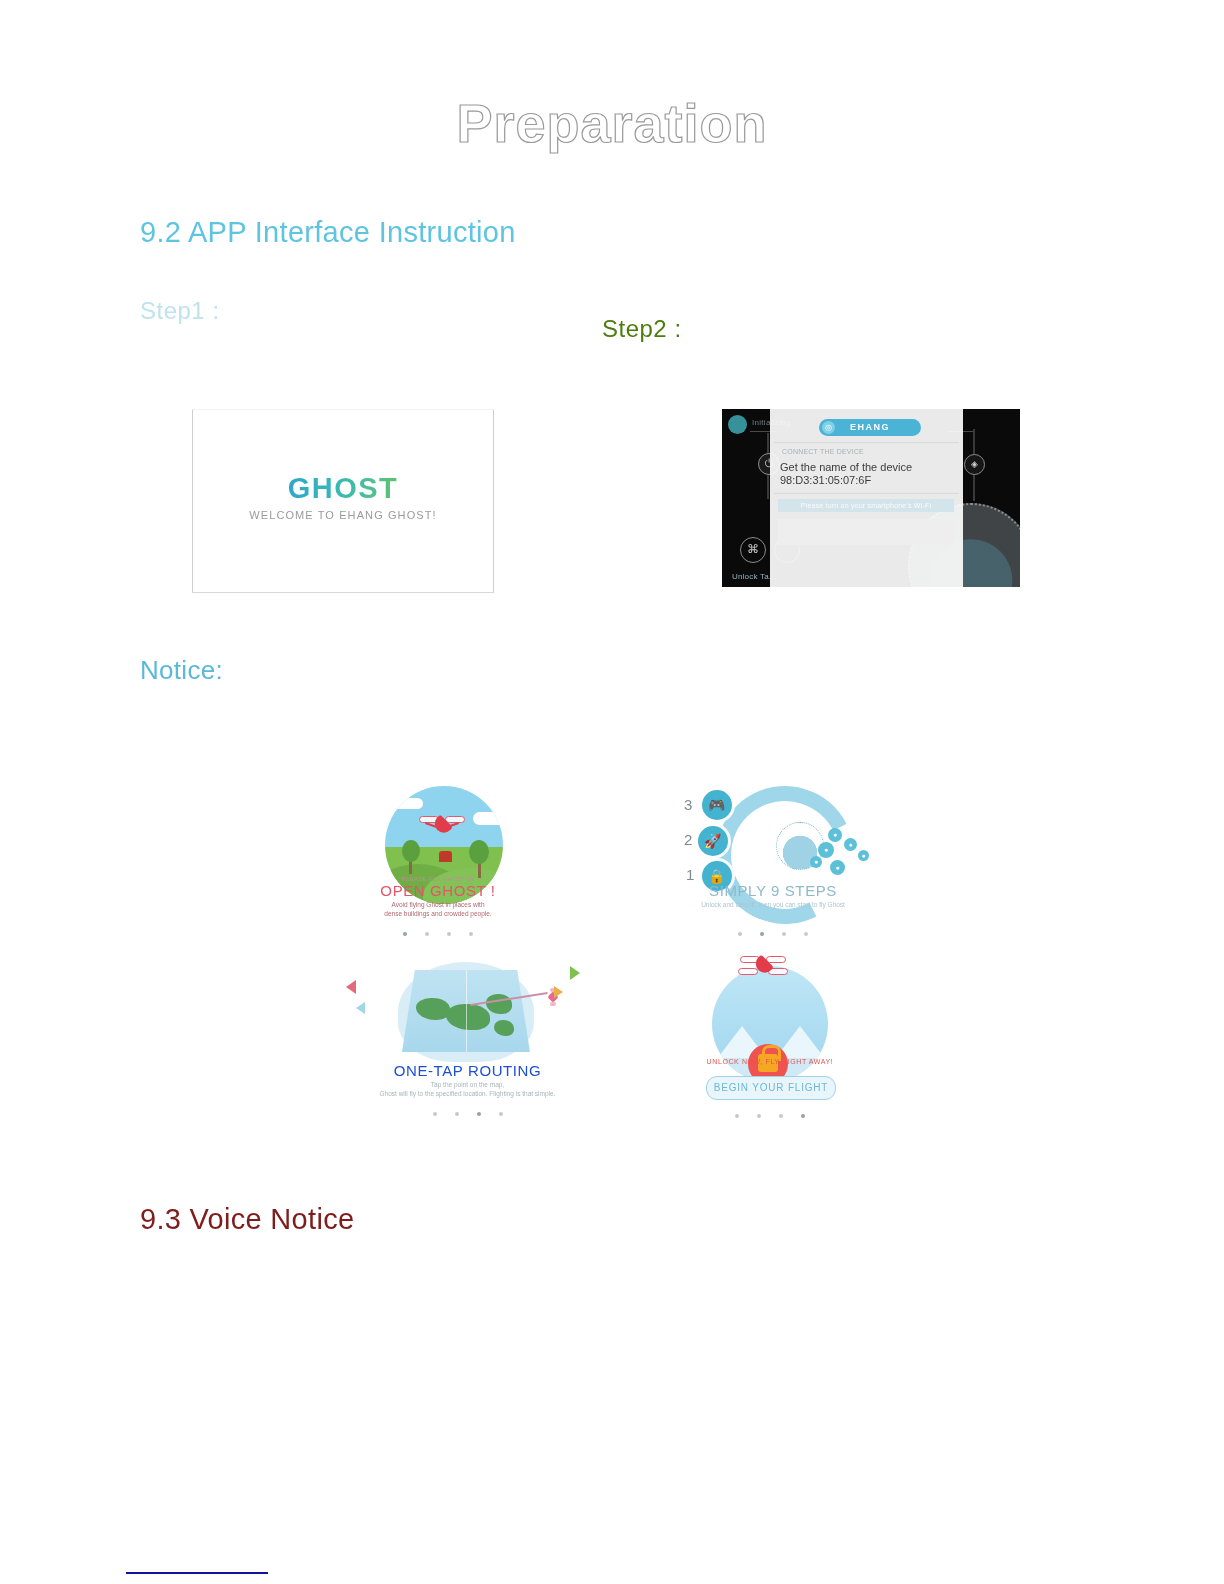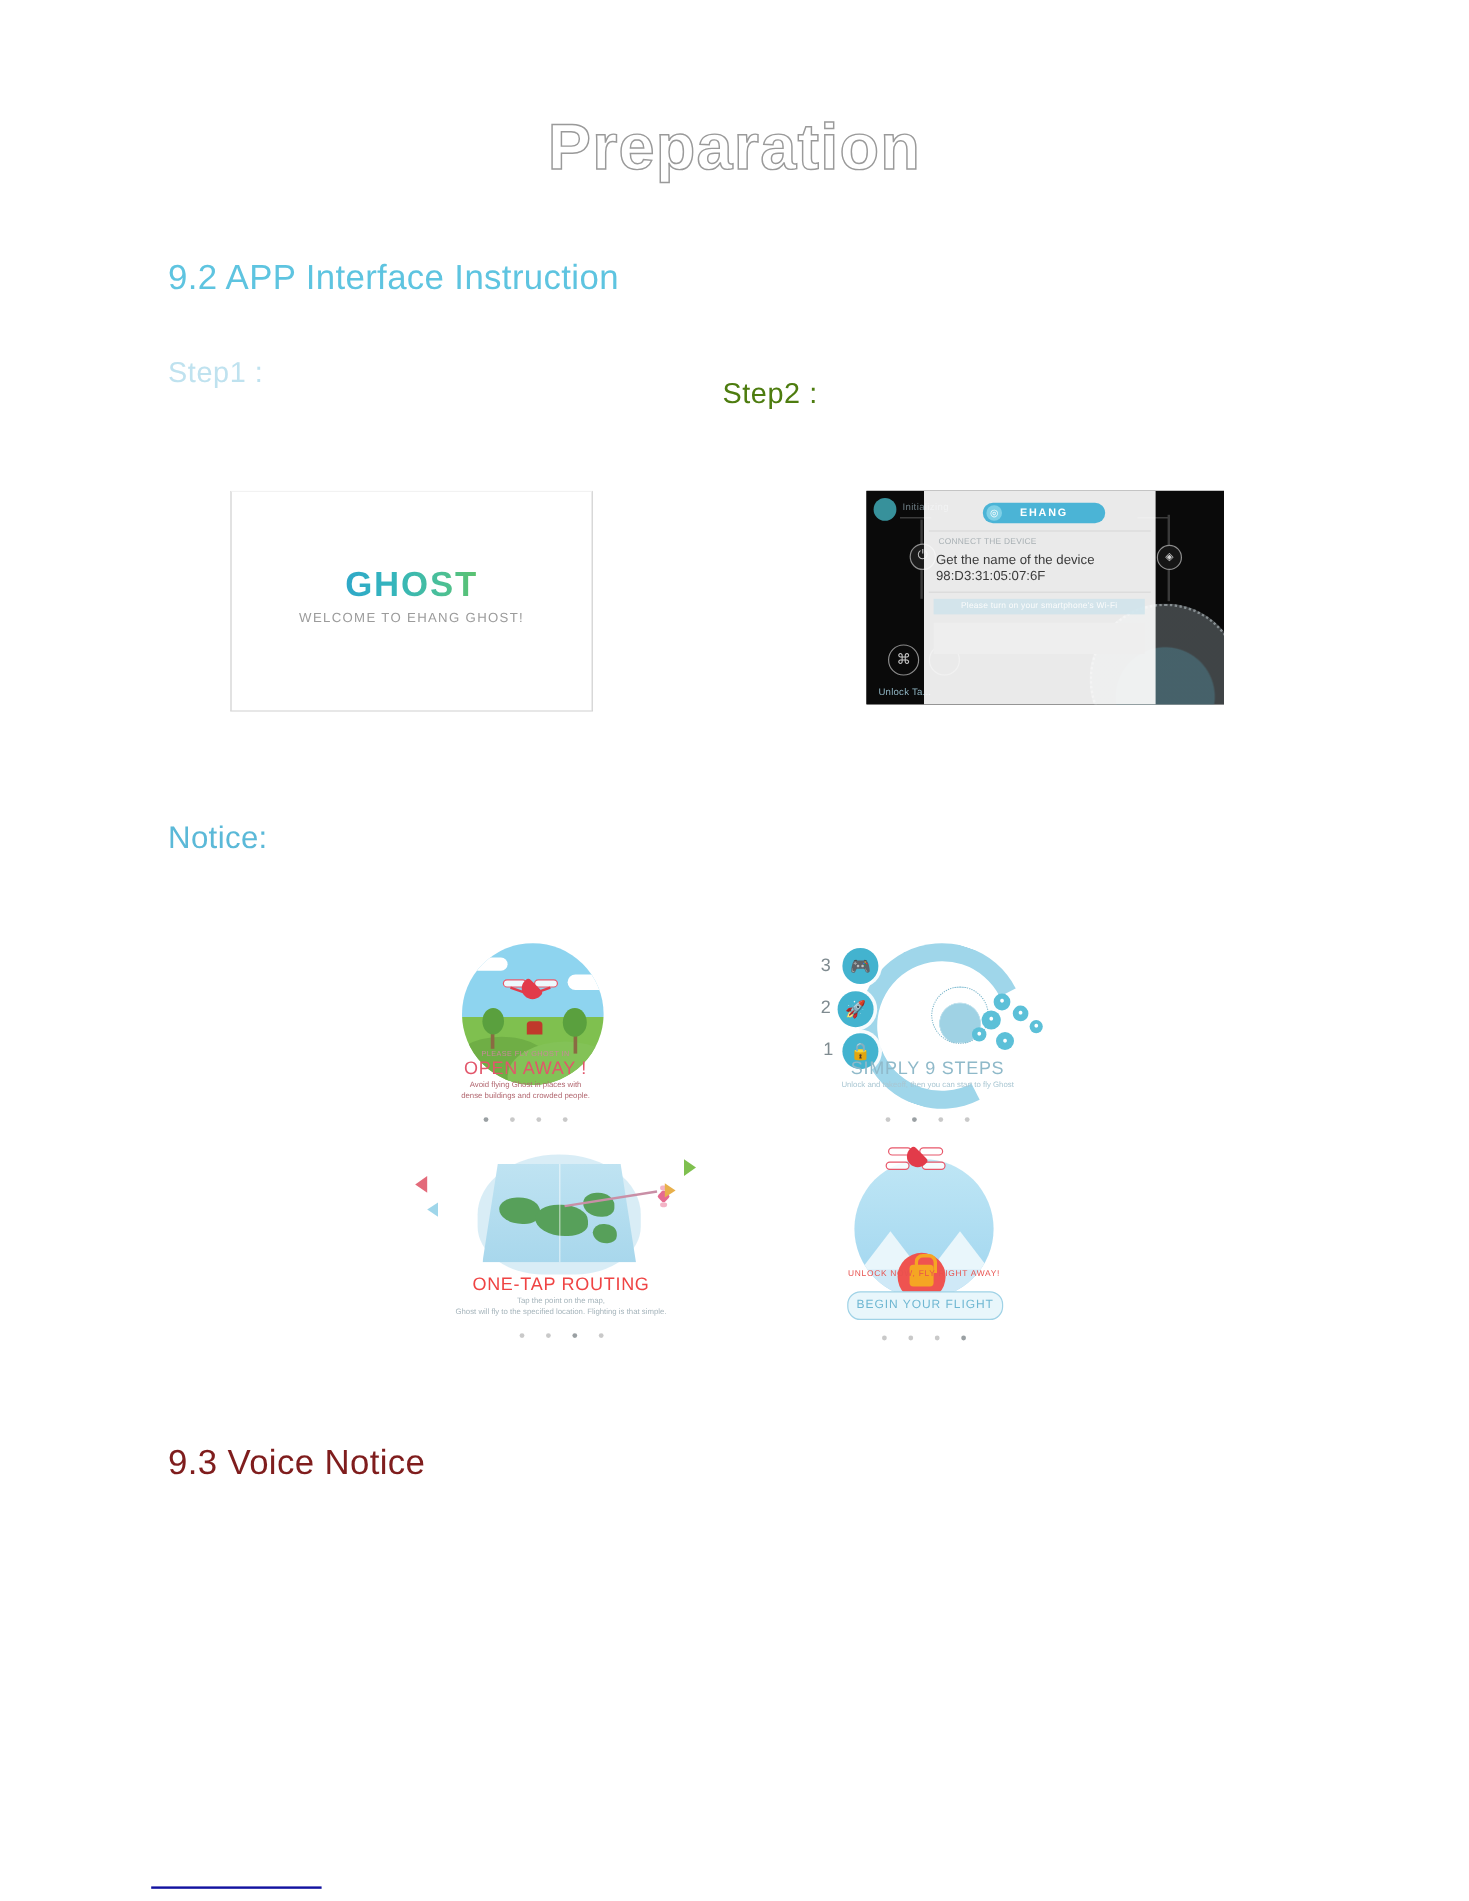--- a/index.html
+++ b/index.html
@@ -43,21 +43,20 @@
   #h-92 { top: 216px; left: 140px; }
   #h-93 { top: 1203px; left: 140px; color: #7f1d1d; }
 
   .h-notice {
     position: absolute;
     top: 655px;
     left: 140px;
     font-size: 26px;
     color: #5bb9d8;
     letter-spacing: 0.3px;
-    margin-top: 28px;
   }
 
   .step-label {
     position: absolute;
     font-size: 24px;
     letter-spacing: 0.5px;
     white-space: nowrap;
   }
   #step1 { top: 297px; left: 140px; color: #bfe2ef; }
   #step2 { top: 315px; left: 602px; color: #4d7c0f; }
@@ -438,21 +437,21 @@
     <div style="position:absolute;bottom:42px;left:54px;width:13px;height:11px;background:#c0392b;border-radius:3px 3px 0 0;"></div>
     <div class="drone-red" style="top:30px;left:34px;">
       <div class="rotor" style="top:0;left:0;"></div>
       <div class="rotor" style="top:0;right:0;"></div>
       <div class="arm" style="top:8px;left:6px;transform:rotate(20deg);"></div>
       <div class="arm" style="top:8px;right:6px;transform:rotate(-20deg);"></div>
       <div class="drone-body"></div>
     </div>
   </div>
   <div class="card-overline" style="top:96px;color:#c9889a;">PLEASE FLY GHOST IN</div>
-  <div class="card-title" style="top:102px;color:#e2566b;">OPEN AWAY !</div>
+  <div class="card-title" style="top:102px;color:#e2566b;">OPEN GHOST !</div>
   <div class="card-caption" style="top:120px;color:#b1666f;">
     <div>Avoid flying Ghost in places with</div>
     <div>dense buildings and crowded people.</div>
   </div>
   <div class="dots" style="top:142px;">
     <i class="on"></i><i></i><i></i><i></i>
   </div>
 </div>
 
 <div class="card" id="card-steps">
@@ -497,21 +496,21 @@
   <div class="route-line"></div>
   <div class="pin-drone">
     <div style="position:absolute;top:5px;left:5px;width:8px;height:8px;background:#e56a90;border-radius:2px;transform:rotate(45deg);"></div>
     <div style="position:absolute;top:0;left:6px;width:6px;height:4px;border-radius:4px;background:#f3b4c6;"></div>
     <div style="position:absolute;bottom:0;left:6px;width:6px;height:4px;border-radius:4px;background:#f3b4c6;"></div>
   </div>
   <div class="flag" style="top:8px;left:230px;width:0;height:0;border-left:10px solid #7fc04f;border-top:7px solid transparent;border-bottom:7px solid transparent;"></div>
   <div class="flag" style="top:28px;left:214px;width:0;height:0;border-left:9px solid #e8b04b;border-top:6px solid transparent;border-bottom:6px solid transparent;"></div>
   <div class="flag" style="top:22px;left:6px;width:0;height:0;border-right:10px solid #e36a7a;border-top:7px solid transparent;border-bottom:7px solid transparent;"></div>
   <div class="flag" style="top:44px;left:16px;width:0;height:0;border-right:9px solid #9fd6ea;border-top:6px solid transparent;border-bottom:6px solid transparent;"></div>
-  <div class="card-title" style="top:104px;color:#ef4444;">ONE-TAP ROUTING</div>
+  <div class="card-title" style="top:104px;color:#1d4ed8;">ONE-TAP ROUTING</div>
   <div class="card-caption" style="top:122px;color:#a5b4bb;">
     <div>Tap the point on the map,</div>
     <div>Ghost will fly to the specified location. Flighting is that simple.</div>
   </div>
   <div class="dots" style="top:144px;">
     <i></i><i></i><i class="on"></i><i></i>
   </div>
 </div>
 
 <div class="card" id="card-begin">

